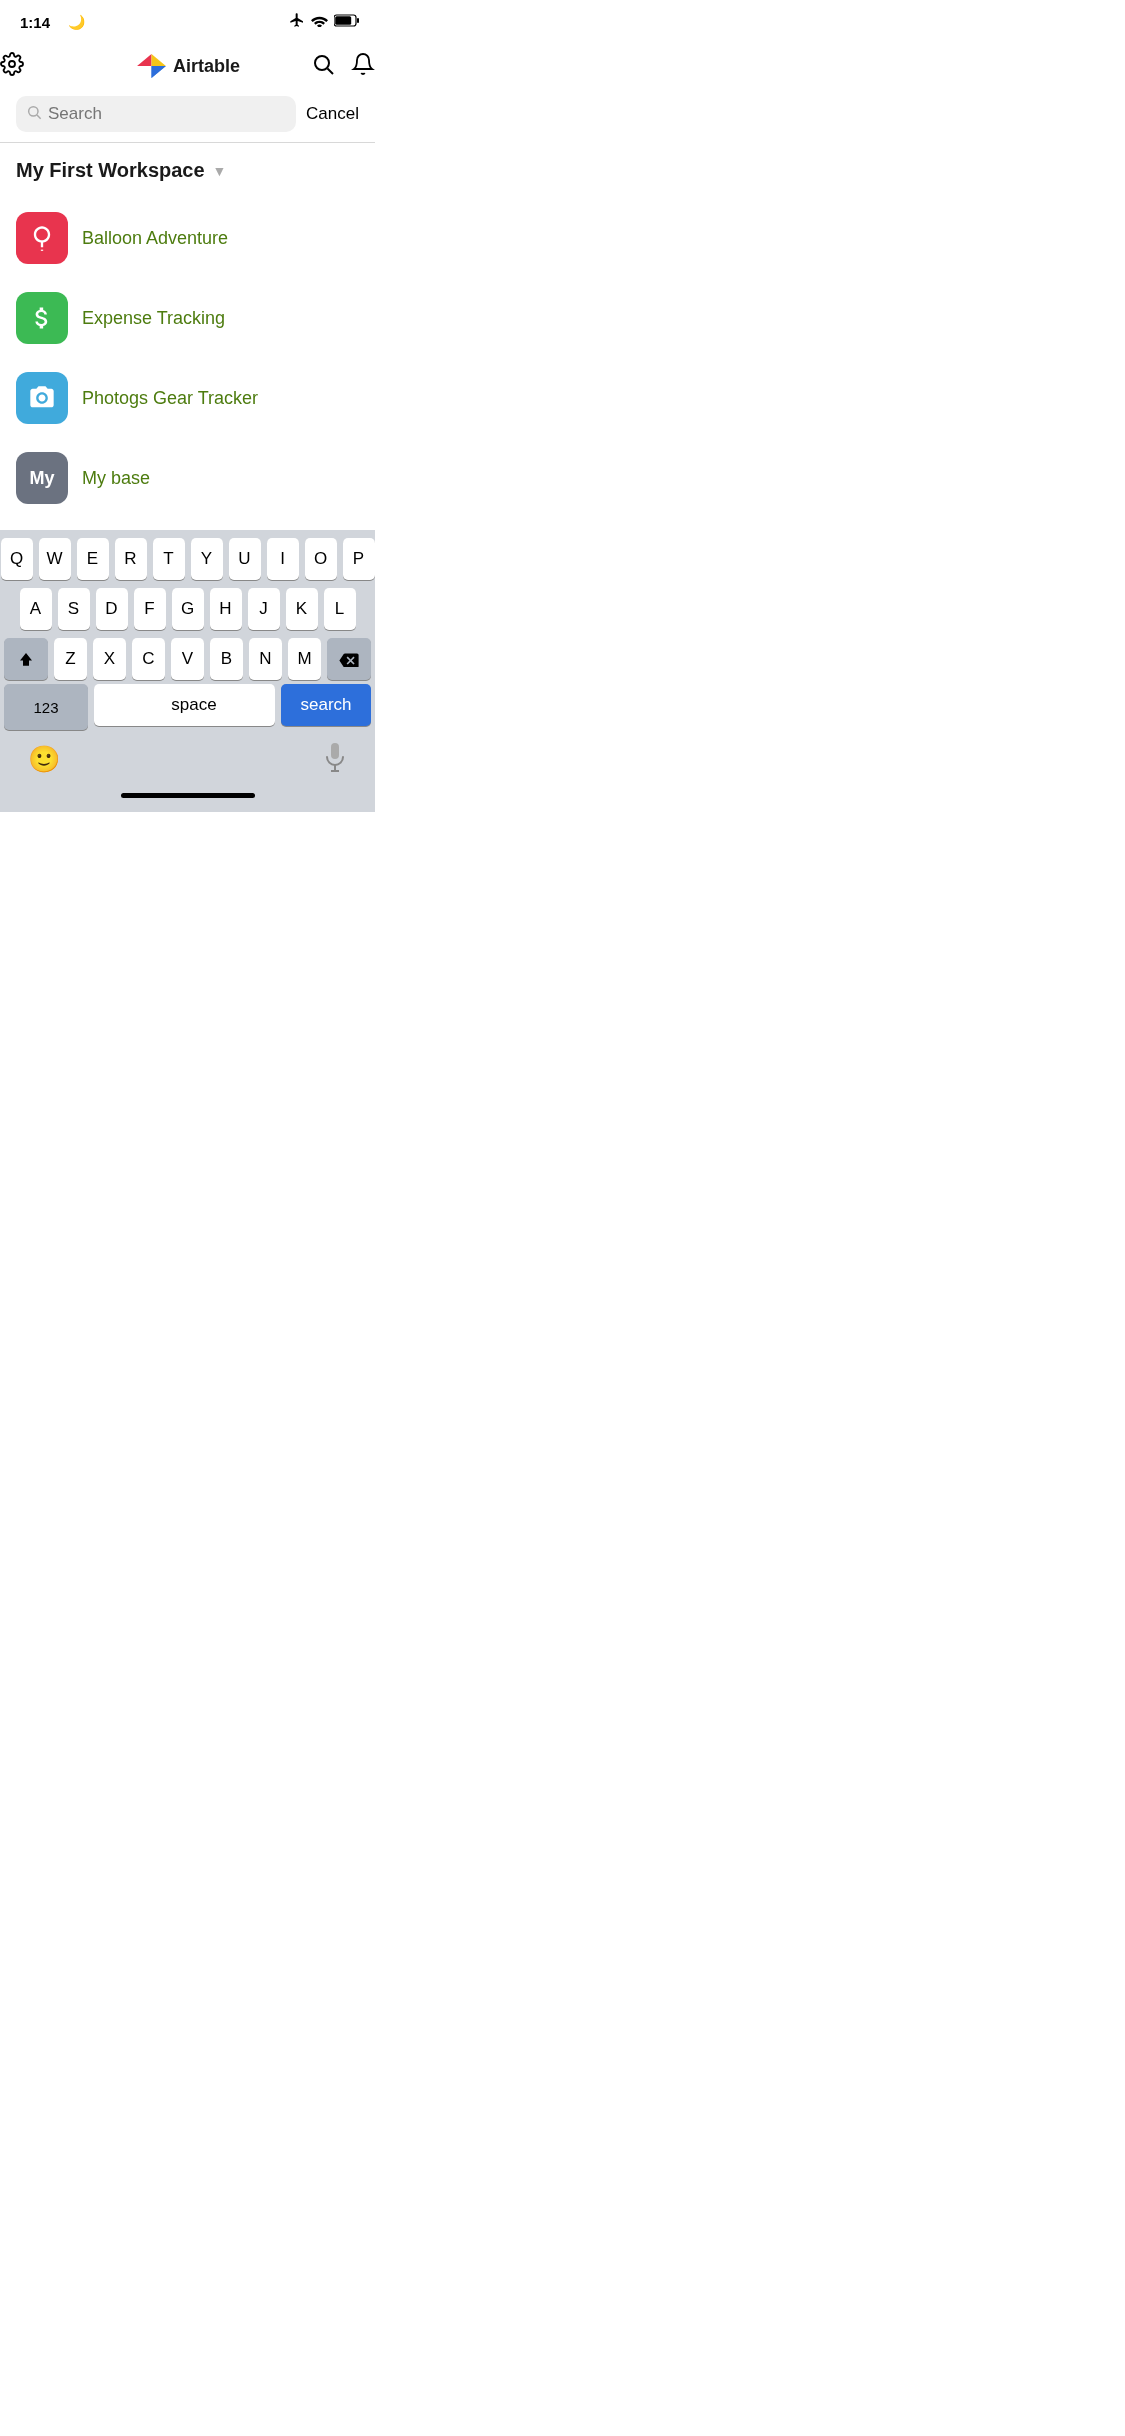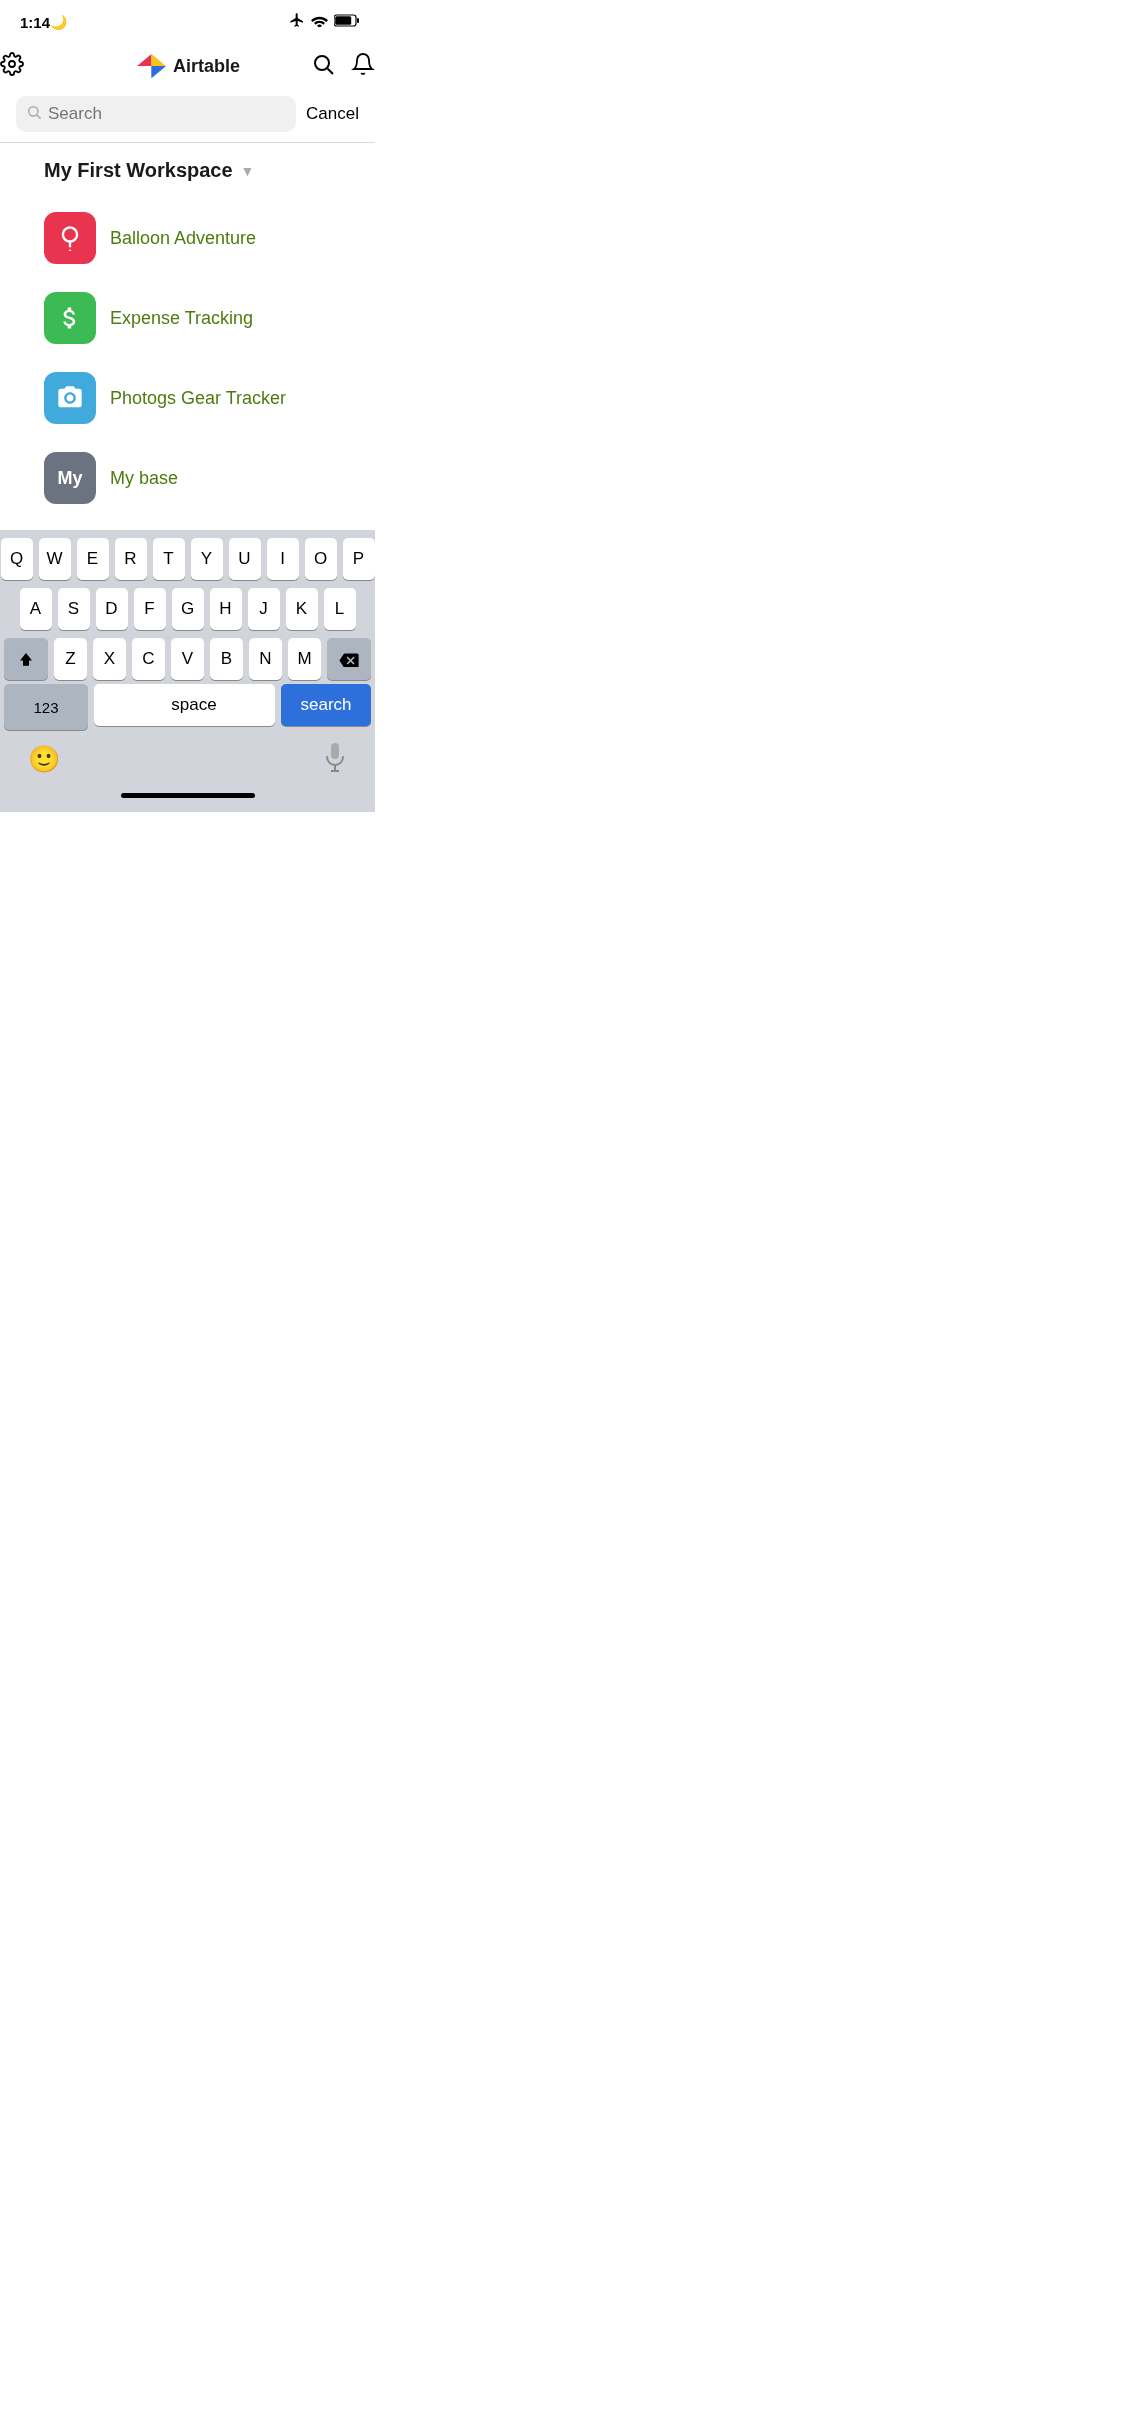--- a/index.html
+++ b/index.html
@@ -104,21 +104,20 @@
     
     .divider {
       height: 1px;
       background: #d8d8d8;
     }
 
     
     .workspace-section {
       background: #fff;
       padding: 16px 16px 8px 16px;
-      margin-left: 28px;
     }
     .workspace-title-row {
       display: flex;
       align-items: center;
       gap: 8px;
       margin-bottom: 16px;
     }
     .workspace-title {
       font-size: 20px;
       font-weight: 700;
@@ -305,21 +304,21 @@
     
     .logo-triangle {
       width: 32px;
       height: 28px;
     }
   </style>
 </head>
 <body>
 
 <div class="status-bar">
-  <div style="display:flex;gap:0">
+  <div style="display:flex;gap:18px">
     <span class="status-time">1:14</span>
     <span style="font-size:14px;">🌙</span>
   </div>
   <div class="status-icons">
     <span>
       <svg width="16" height="16" viewBox="0 0 24 24">
           <path d="M21 16v-2l-8-5V3.5c0-.83-.67-1.5-1.5-1.5S10 2.67 10 3.5V9l-8 5v2l8-2.5V19l-2 1.5V22l3.5-1 3.5 1v-1.5L13 19v-5.5l8 2.5z"></path>
         </svg>
     </span>
     <span>

